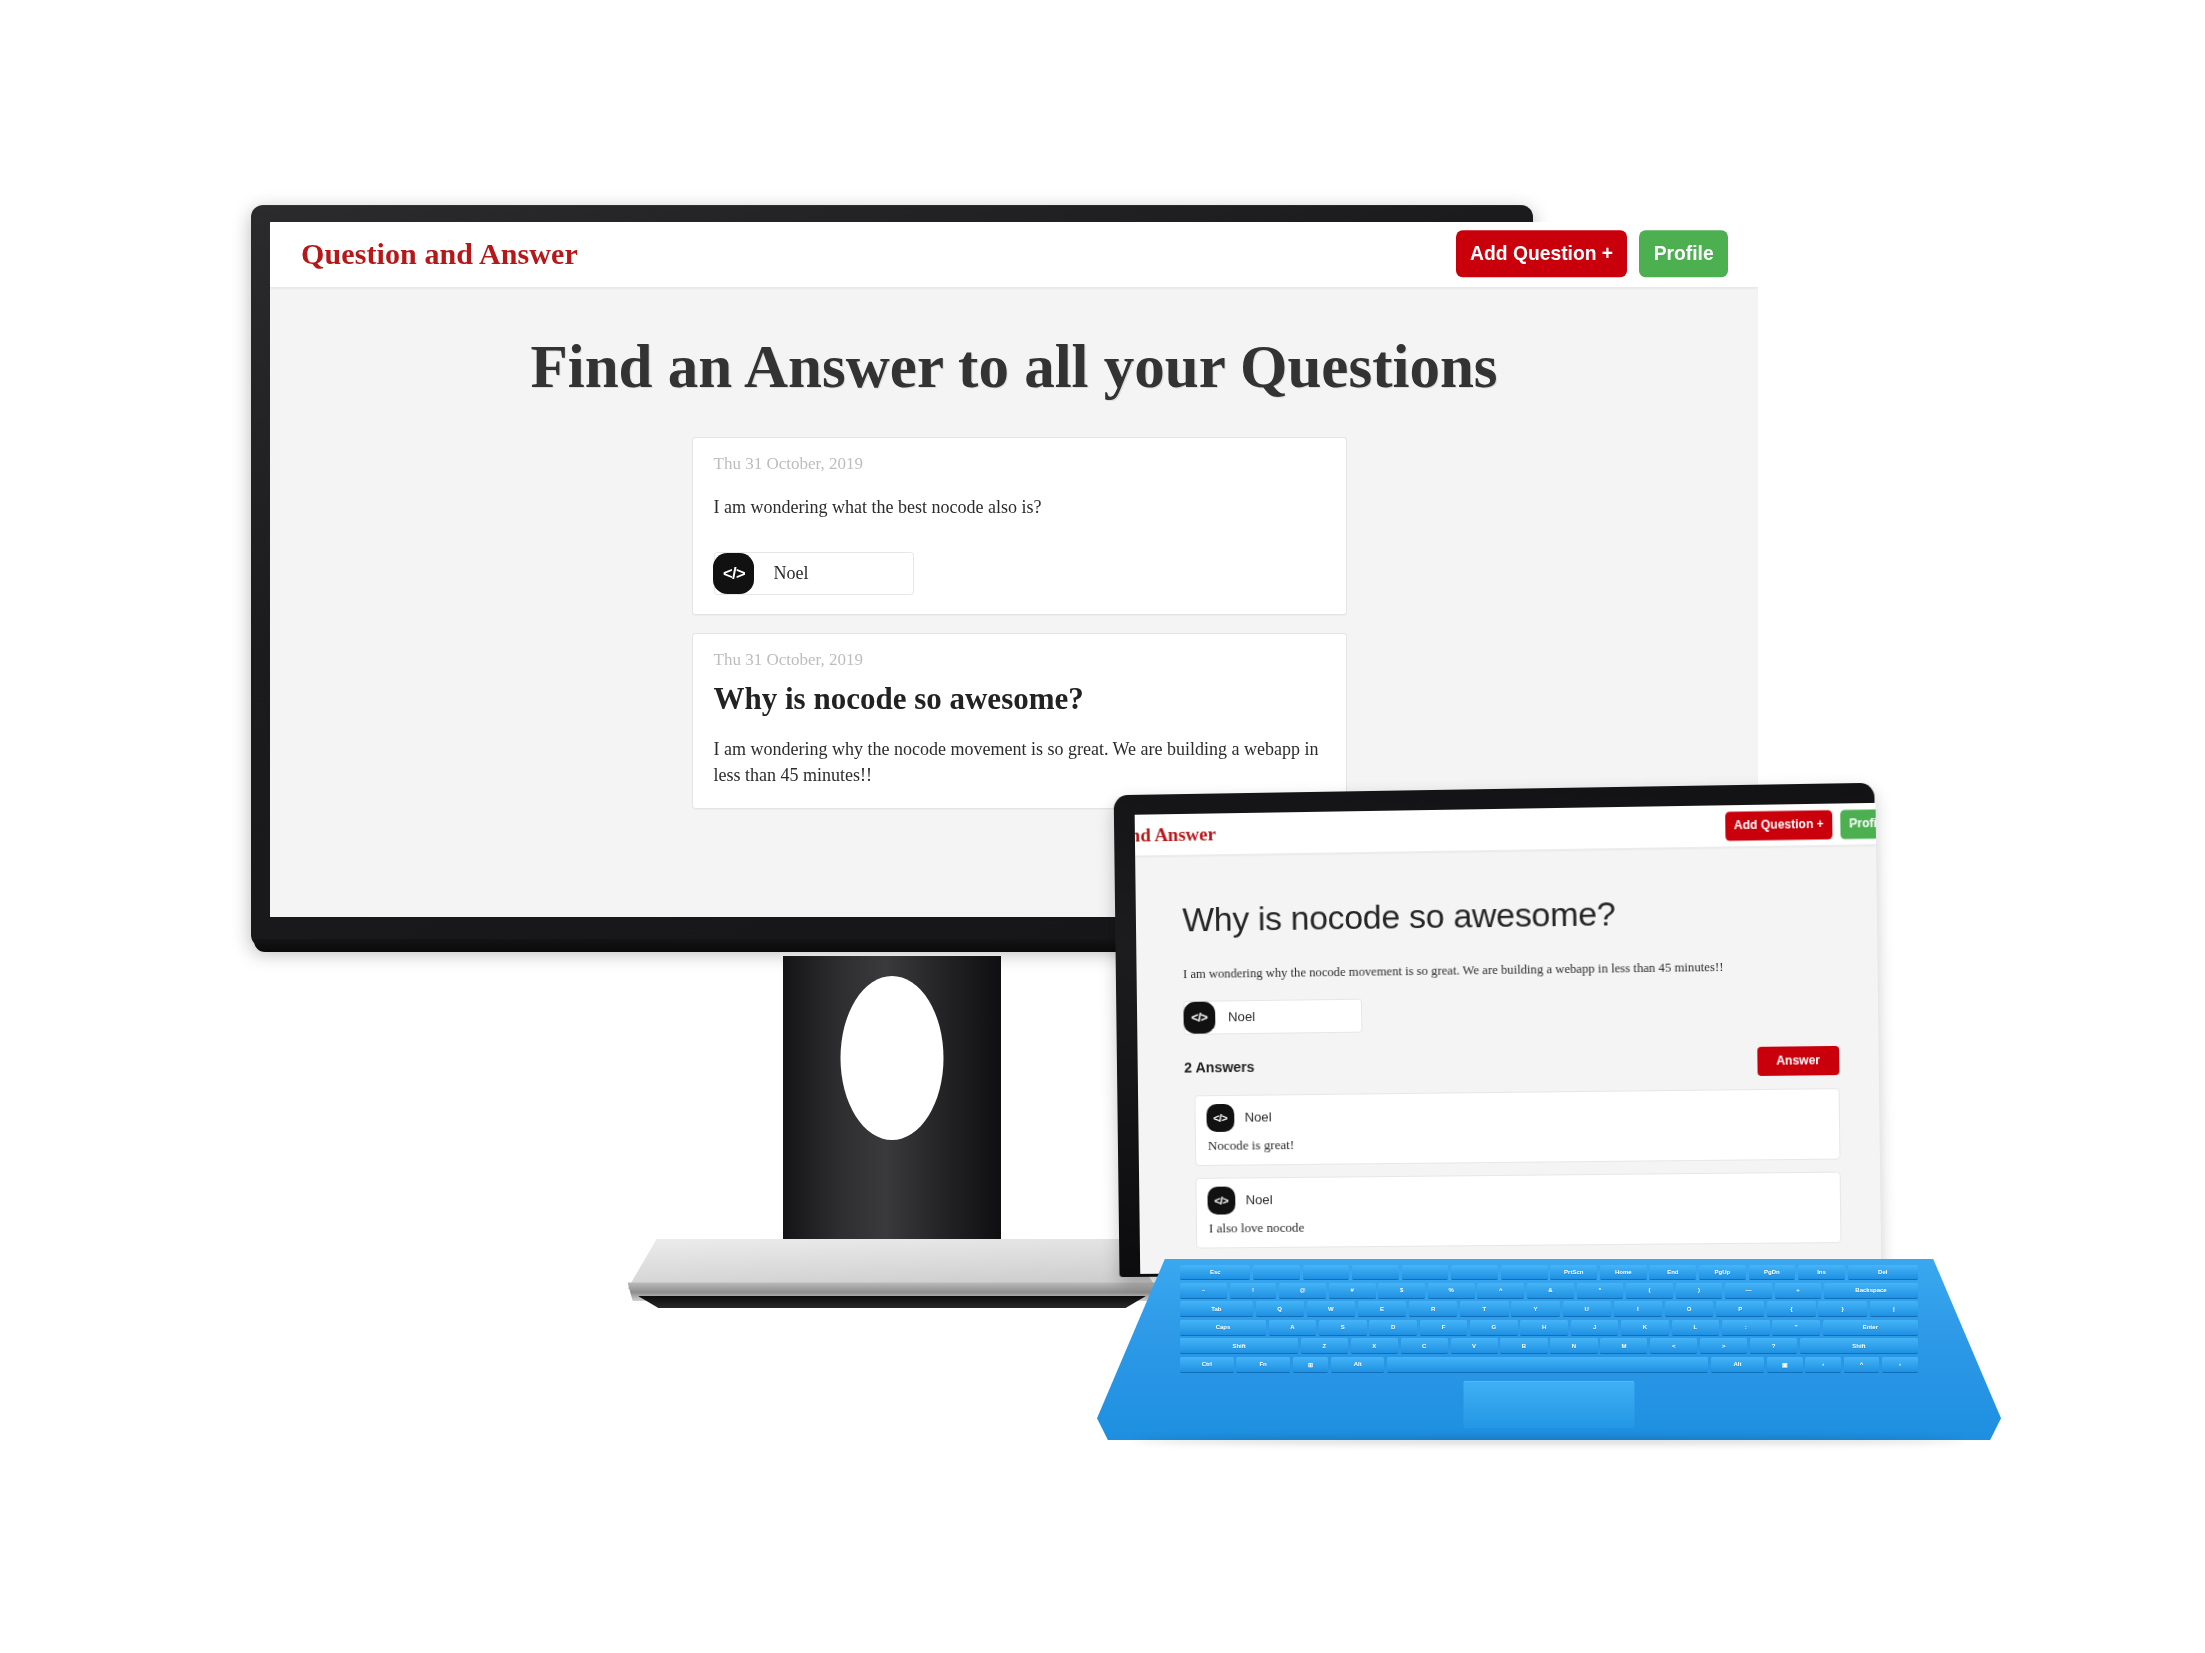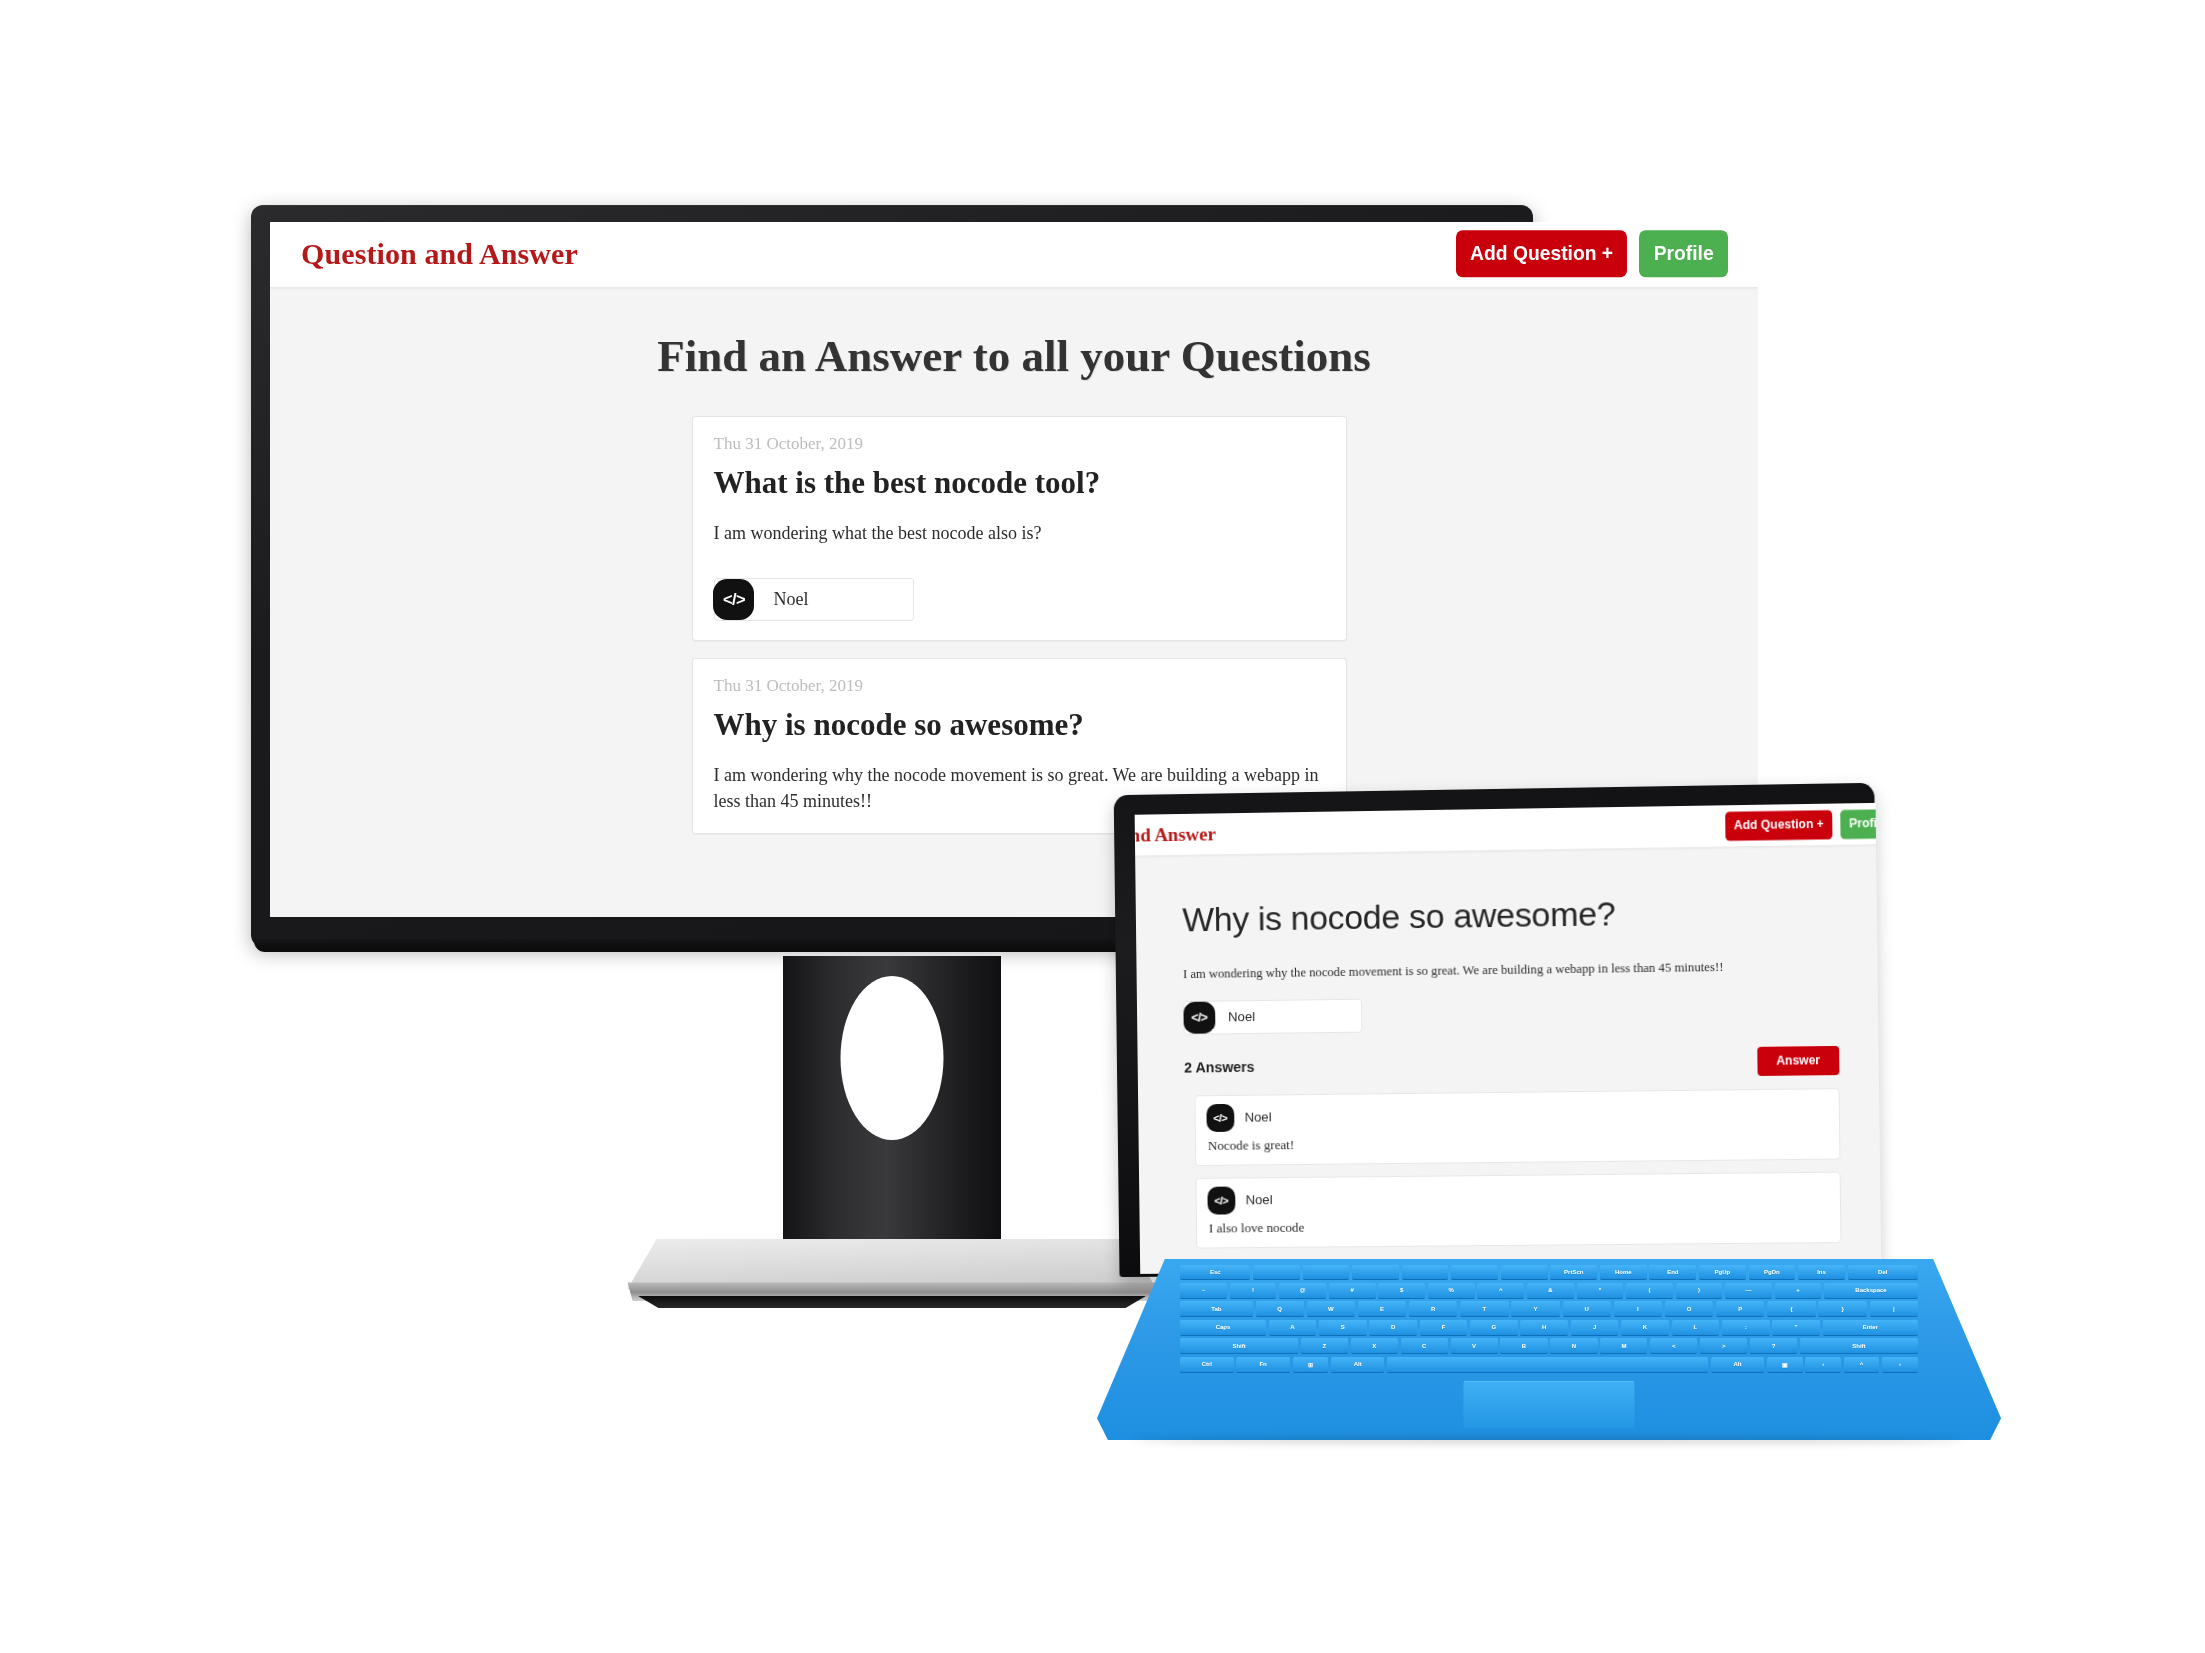--- a/index.html
+++ b/index.html
@@ -49,21 +49,21 @@
   }
   .btn-danger { background: #c9000c; }
   .btn-success { background: #4caf50; }
   .m-nav .btn { font-size: 19.3px; padding: 13.8px 14.3px 14.3px; }
 
   
   .m-body { padding: 0 0 0 0; height: calc(100% - 66px); background:#f4f4f4; }
   .m-hero {
     text-align:center; padding: 40px 132px 0;
     font-family: "Liberation Serif", serif; font-weight: 700;
-    font-size: 45px; line-height: 1.28; color: #333333;
+    font-size: 61px; line-height: 1.28; color: #333333;
     text-shadow: 1.1px 1.1px 0 rgba(0,0,0,.10);
   }
 
   
   .m-list { width: 665px; margin: 31px auto 0; }
   .q-card {
     background: #ffffff; border: 0.6px solid #e4e4e4; border-radius: 3.3px;
     padding: 16.5px 21px 19px; margin-bottom: 17.6px;
     box-shadow: 0 0.6px 1.1px rgba(0,0,0,.03);
     margin-left: 10px;
@@ -233,21 +233,20 @@
           </div>
         </div>
 
         <div class="m-body">
           <h1 class="m-hero">Find an Answer to all your Questions</h1>
 
           <div class="m-list">
 
             <div class="q-card">
               <div class="q-date">Thu 31 October, 2019</div>
-              <div class="q-title">What is the best nocode tool?</div>
               <div class="q-text">I am wondering what the best nocode also is?</div>
               <div class="author-chip">
                 <div class="avatar">&lt;/&gt;</div>
                 <div class="author-name">Noel</div>
               </div>
             </div>
 
             <div class="q-card">
               <div class="q-date">Thu 31 October, 2019</div>
               <div class="q-title">Why is nocode so awesome?</div>

